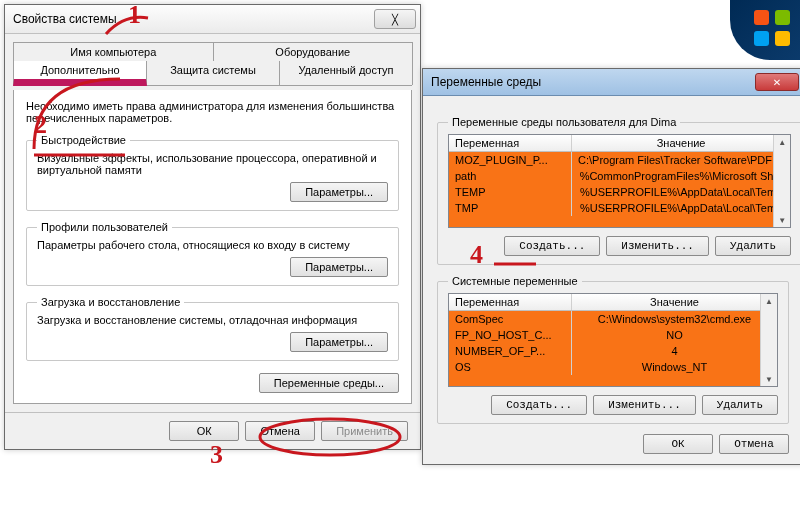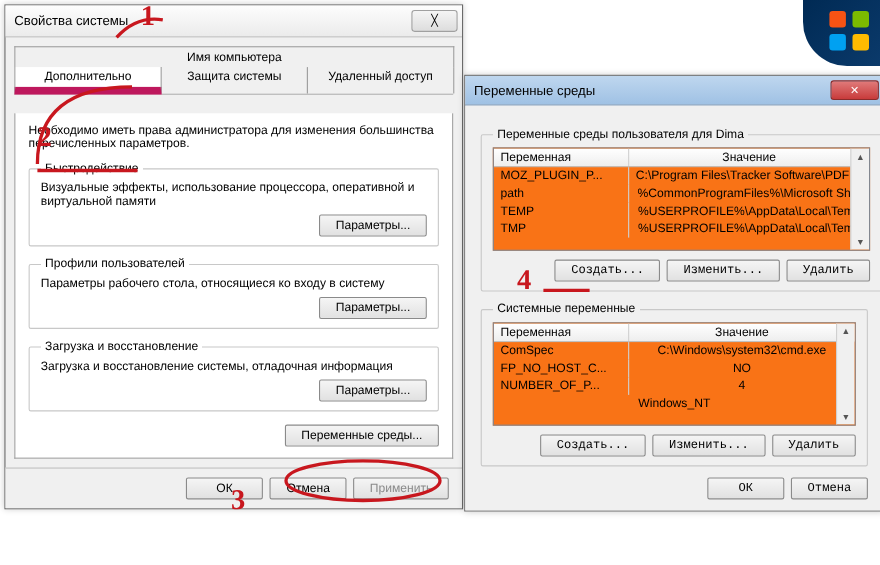--- a/index.html
+++ b/index.html
@@ -45,21 +45,21 @@
   }
   .close-x.red {
     width: 42px;
     height: 16px;
     background: linear-gradient(to bottom,#e07a7a,#c83b3b);
     border:1px solid #8a2b2b;
     color:#fff;
   }
   .tabstrip {
     display:flex;
-    margin: 8px 8px 17px 8px;
+    margin: 8px 8px 4px 8px;
     border-bottom: 1px solid #a0a0a0;
   }
   .tabstrip .row { display:flex; flex:1; }
   .tabstrip .tab {
     border:1px solid #a0a0a0;
     border-bottom:none;
     padding:3px 10px;
     background:#f0f0f0;
     font-size:11px;
     flex:1;
@@ -199,20 +199,21 @@
 </div>
 
 <div class="dialog" style="left:4px; top:4px; width:415px;">
   <div class="titlebar">
     <span class="title">Свойства системы</span>
     <span class="close-x">╳</span>
   </div>
   <div class="tabstrip" style="flex-direction:column;">
     <div class="row">
       <div class="tab">Имя компьютера</div>
+      <div class="tab">Оборудование</div>
     </div>
     <div class="row row2">
       <div class="tab active">Дополнительно</div>
       <div class="tab">Защита системы</div>
       <div class="tab">Удаленный доступ</div>
     </div>
   </div>
   <div class="tab-body">
     <div style="margin-bottom:4px;">Необходимо иметь права администратора для изменения большинства перечисленных параметров.</div>
 
@@ -309,20 +310,21 @@
             </div>
             <div class="tr">
               <div class="td col1">FP_NO_HOST_C...</div>
               <div class="td col2">NO</div>
             </div>
             <div class="tr">
               <div class="td col1">NUMBER_OF_P...</div>
               <div class="td col2">4</div>
             </div>
             <div class="tr">
+              <div class="td col1">OS</div>
               <div class="td col2">Windows_NT</div>
             </div>
           </div>
         <div class="scrollbar">
           <div class="arrow">▲</div>
           <div class="arrow">▼</div>
         </div>
       </div>
       <div class="btn-row-3">
         <button class="btn">Создать...</button>

